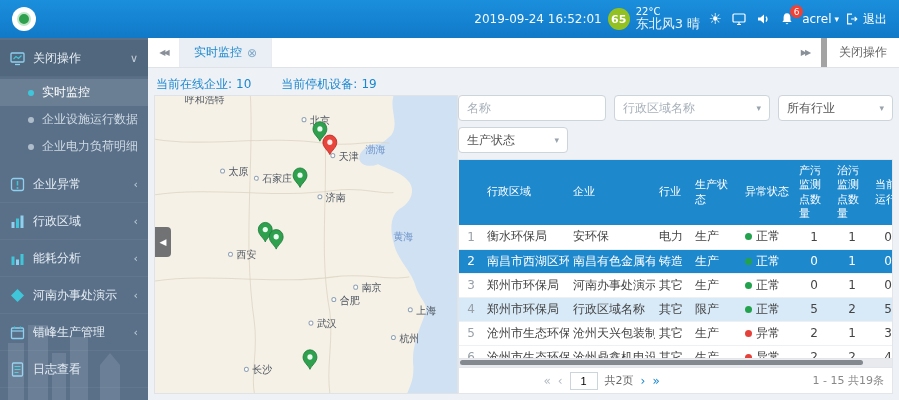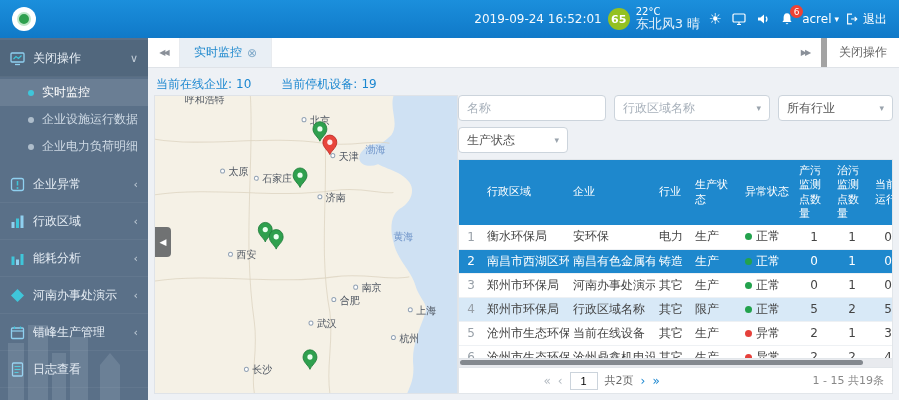--- a/index.html
+++ b/index.html
@@ -430,21 +430,21 @@
                     <td>其它</td>
                     <td>限产</td>
                     <td><span class="dot" style="background-color: rgb(35, 162, 77);"></span><span>正常</span></td>
                     <td class="num">5</td>
                     <td class="num">2</td>
                     <td class="num">5</td>
                   </tr>
                   <tr>
                     <td class="idx">5</td>
                     <td>沧州市生态环保</td>
-                    <td>当前在线设备</td>
+                    <td>沧州天兴包装制</td>
                     <td>其它</td>
                     <td>生产</td>
                     <td><span class="dot" style="background-color: rgb(229, 65, 59);"></span><span>异常</span></td>
                     <td class="num">2</td>
                     <td class="num">1</td>
                     <td class="num">3</td>
                   </tr>
                   <tr>
                     <td class="idx">6</td>
                     <td>沧州市生态环保</td>

